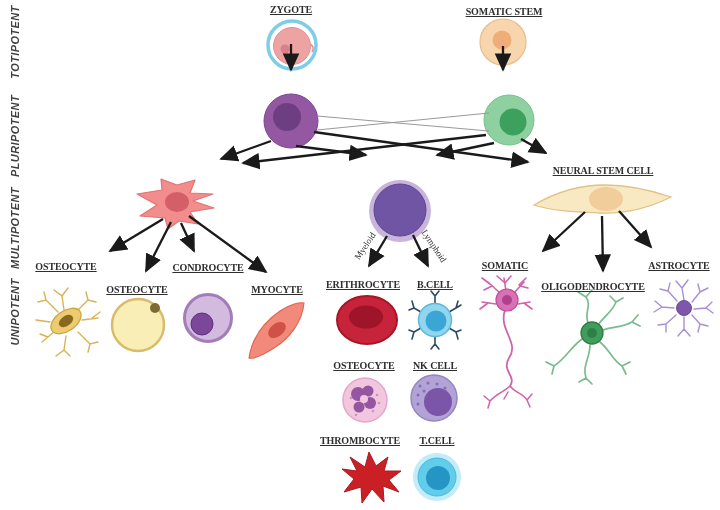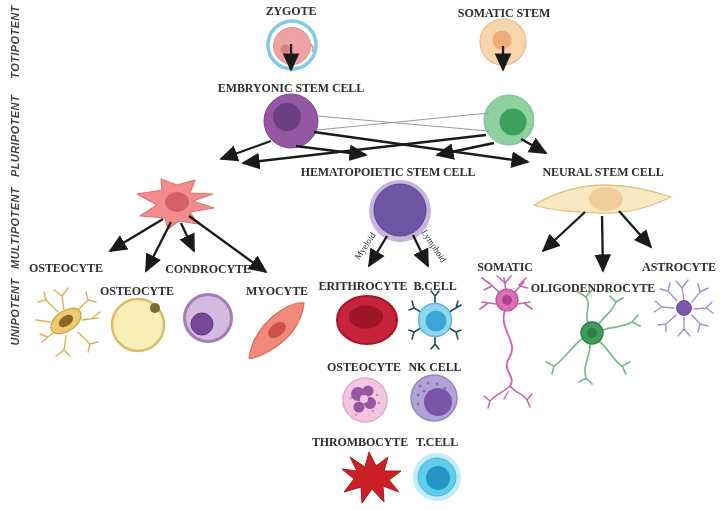--- a/index.html
+++ b/index.html
@@ -1,20 +1,20 @@
 <!DOCTYPE html>
 <html><head>
 <meta charset="utf-8">
 <style>
   html,body{margin:0;padding:0;background:#ffffff;}
   .canvas{position:relative;width:720px;height:510px;background:#ffffff;overflow:hidden;
           font-family:"Liberation Serif",serif;}
   .layer{position:absolute;left:0;top:0;}
-  .cell-label{position:absolute;transform:translateX(-50%);font-weight:bold;font-size:12px;
-              letter-spacing:-0.1px;color:#2e2e2e;white-space:nowrap;}
+  .cell-label{position:absolute;transform:translateX(-50%);font-weight:bold;font-size:10px;
+              letter-spacing:-0.1px;color:#2e2e2e;text-decoration:underline;white-space:nowrap;}
   .potency{position:absolute;font-family:"Liberation Sans",sans-serif;font-weight:bold;
            font-style:italic;font-size:11px;color:#3f3f3f;letter-spacing:0.4px;
            transform:translate(-50%,-50%) rotate(-90deg);white-space:nowrap;}
   .branch-label{position:absolute;font-size:9px;color:#2e2e2e;white-space:nowrap;
                 font-family:"Liberation Serif",serif;}
   .branch-label.myeloid{transform:translate(-50%,-50%) rotate(-56deg);}
   .branch-label.lymphoid{transform:translate(-50%,-50%) rotate(56deg);}
 </style>
 </head>
 <body>
@@ -181,22 +181,20 @@
     </g>
   </svg>
 
   <div class="potency" style="left:15px;top:42px">TOTIPOTENT</div>
   <div class="potency" style="left:15px;top:136px">PLURIPOTENT</div>
   <div class="potency" style="left:15px;top:228px">MULTIPOTENT</div>
   <div class="potency" style="left:15px;top:312px">UNIPOTENT</div>
 
   <div class="cell-label" style="left:291px;top:4px">ZYGOTE</div>
   <div class="cell-label" style="left:504px;top:6px">SOMATIC STEM</div>
-  <div class="cell-label" style="left:291px;top:81px">EMBRYONIC STEM CELL</div>
-  <div class="cell-label" style="left:388px;top:165px">HEMATOPOIETIC STEM CELL</div>
   <div class="cell-label" style="left:603px;top:165px">NEURAL STEM CELL</div>
   <div class="cell-label" style="left:66px;top:261px">OSTEOCYTE</div>
   <div class="cell-label" style="left:137px;top:284px">OSTEOCYTE</div>
   <div class="cell-label" style="left:208px;top:262px">CONDROCYTE</div>
   <div class="cell-label" style="left:277px;top:284px">MYOCYTE</div>
   <div class="cell-label" style="left:363px;top:279px">ERITHROCYTE</div>
   <div class="cell-label" style="left:435px;top:279px">B.CELL</div>
   <div class="cell-label" style="left:364px;top:360px">OSTEOCYTE</div>
   <div class="cell-label" style="left:435px;top:360px">NK CELL</div>
   <div class="cell-label" style="left:360px;top:435px">THROMBOCYTE</div>

